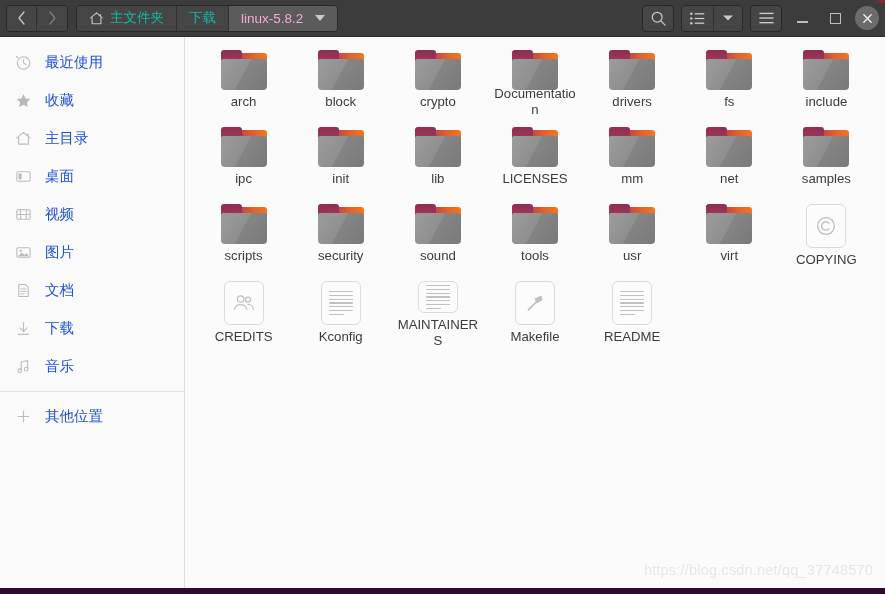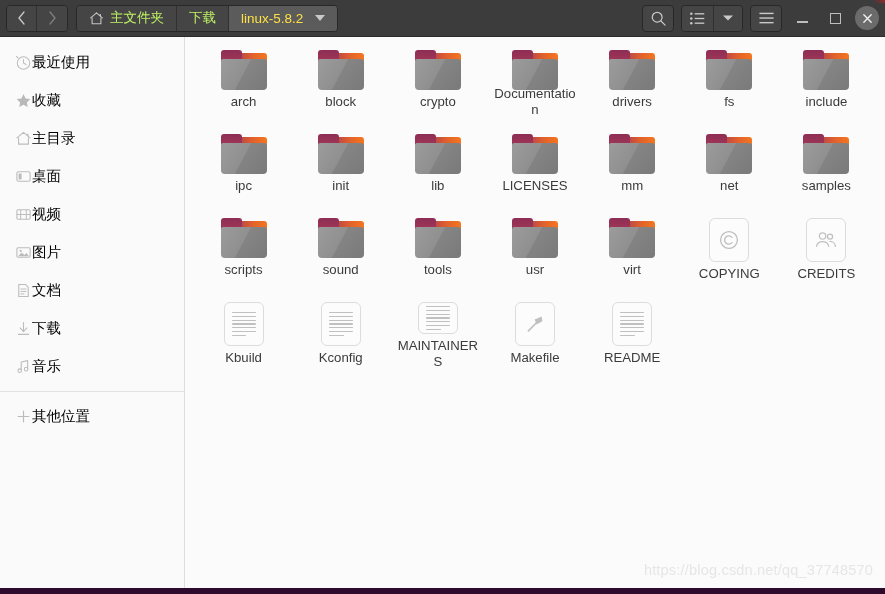--- a/index.html
+++ b/index.html
@@ -54,31 +54,31 @@
     align-items: stretch;
     border: 1px solid #282828;
     border-radius: 4px;
     background: #454545;
     height: 27px;
     overflow: hidden;
   }
   .path-seg {
     display: flex; align-items: center; gap: 6px;
     padding: 0 12px;
-    color: #bef264;
+    color: #14b8a6;
     font-size: 13.5px;
     border-right: 1px solid #303030;
     background: #454545;
     white-space: nowrap;
     cursor: default;
   }
   .path-seg:last-child { border-right: none; }
   .path-seg.current {
     background: #5b5b5b;
-    color: #fde047;
+    color: #f9a8d4;
   }
   .home-ico { display: inline-flex; }
   .chev-dn {
     width: 0; height: 0;
     border-left: 5px solid transparent;
     border-right: 5px solid transparent;
     border-top: 6px solid #c9c9c9;
     margin-left: 6px;
   }
 
@@ -133,23 +133,23 @@
     width: 185px;
     flex: 0 0 185px;
     background: #fafafa;
     border-right: 1px solid #dedede;
     padding-top: 6px;
     overflow: hidden;
   }
   .side-item {
     height: 38px;
     display: flex; align-items: center;
-    gap: 0;
+    gap: 13px;
     padding: 0 14px;
-    color: #000000;
+    color: #1d4ed8;
     font-size: 14.5px;
     cursor: default;
   }
   .side-item .sico {
     width: 18px; height: 18px;
     display: flex; align-items: center; justify-content: center;
     flex: 0 0 18px;
     color: #b3b3b3;
   }
   .side-sep {
@@ -162,21 +162,21 @@
   .content {
     flex: 1;
     background: #fbfbfb;
     position: relative;
     overflow: hidden;
     padding: 8px 10px 0 10px;
   }
   .grid {
     display: grid;
     grid-template-columns: repeat(7, 1fr);
-    row-gap: 11px;
+    row-gap: 4px;
   }
   .cell {
     height: 73px;
     display: flex;
     flex-direction: column;
     align-items: center;
     justify-content: flex-start;
     padding-top: 5px;
     cursor: default;
   }
@@ -598,20 +598,29 @@
             </div>
           <div class="label">scripts</div>
         </div>
         <div class="cell">
           <div class="folder">
               <div class="stripe"></div>
               <div class="tab"></div>
               <div class="bodyf"></div>
               <div class="shine"></div>
             </div>
+          <div class="label">security</div>
+        </div>
+        <div class="cell">
+          <div class="folder">
+              <div class="stripe"></div>
+              <div class="tab"></div>
+              <div class="bodyf"></div>
+              <div class="shine"></div>
+            </div>
           <div class="label">sound</div>
         </div>
         <div class="cell">
           <div class="folder">
               <div class="stripe"></div>
               <div class="tab"></div>
               <div class="bodyf"></div>
               <div class="shine"></div>
             </div>
           <div class="label">tools</div>
@@ -660,34 +669,20 @@
             <div class="lines">
                 <i></i>
                 <i></i>
                 <i></i>
                 <i></i>
                 <i></i>
                 <i></i>
                 <i class="short"></i>
               </div>
           </div>
-          <div class="label">Kbuild</div>
-        </div>
-        <div class="cell">
-          <div class="filei">
-            <div class="lines">
-                <i></i>
-                <i></i>
-                <i></i>
-                <i></i>
-                <i></i>
-                <i></i>
-                <i class="short"></i>
-              </div>
-          </div>
           <div class="label">Kconfig</div>
         </div>
         <div class="cell">
           <div class="filei">
             <div class="lines">
                 <i></i>
                 <i></i>
                 <i></i>
                 <i></i>
                 <i></i>

